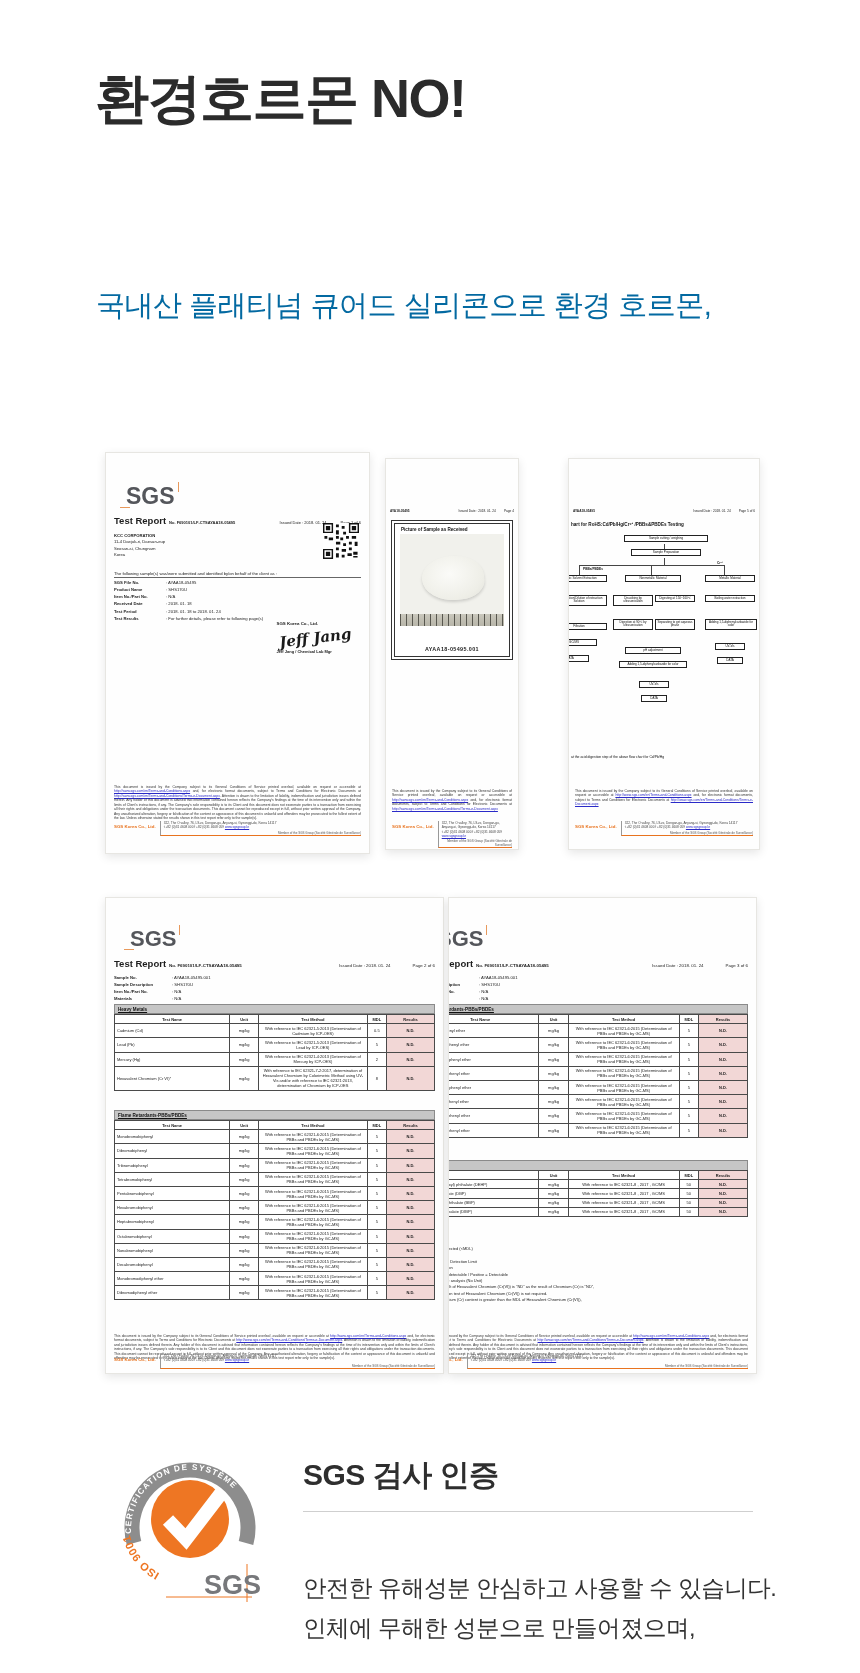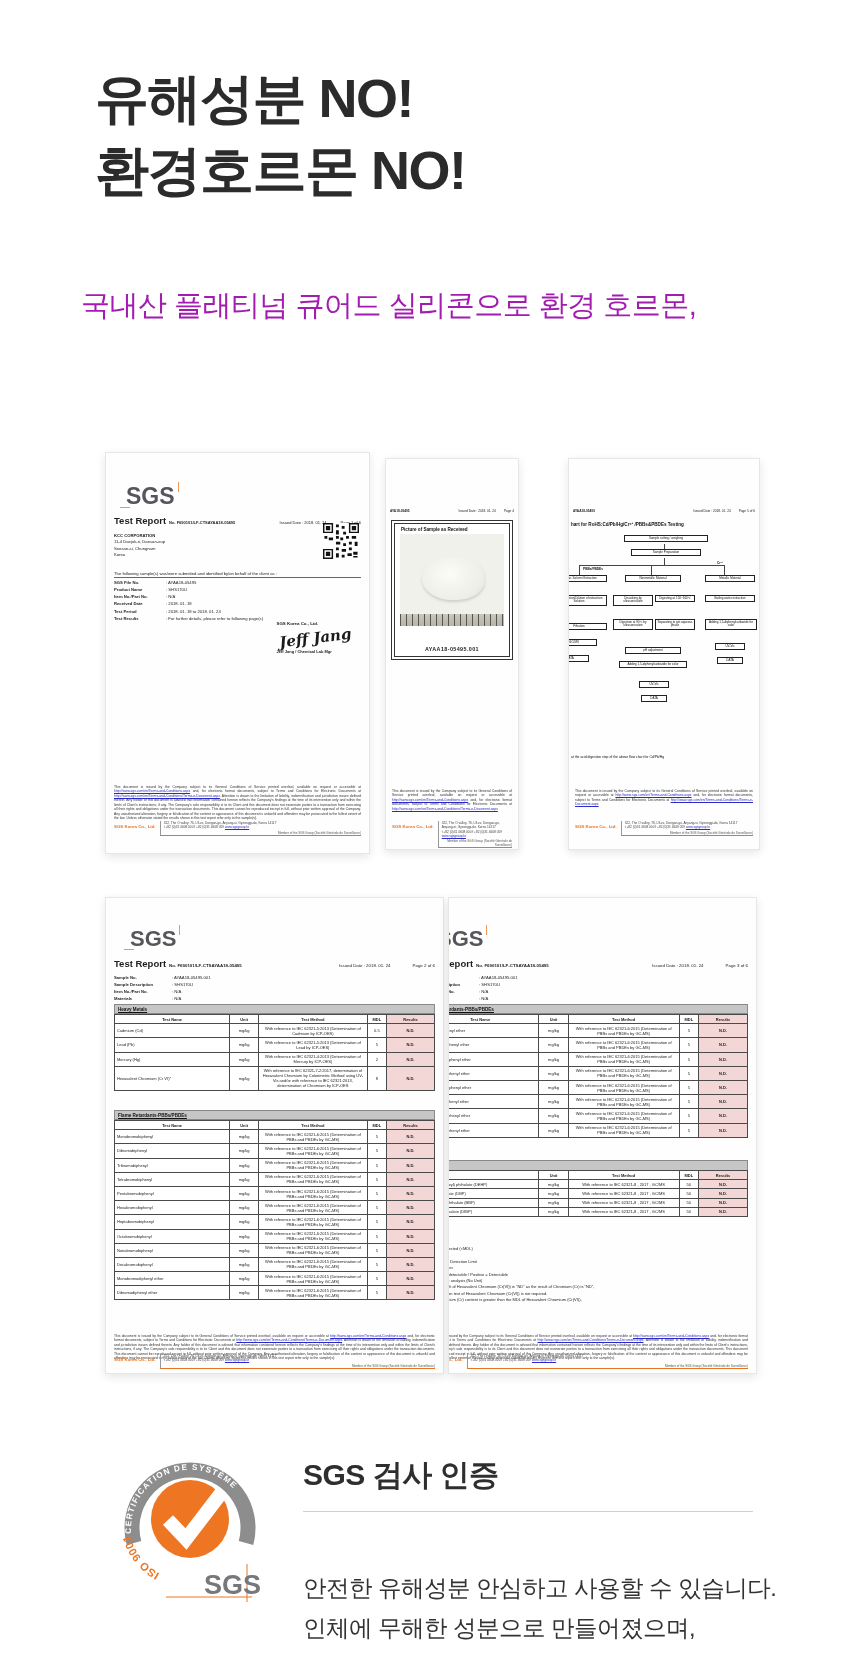--- a/index.html
+++ b/index.html
@@ -3,21 +3,21 @@
 <meta charset="utf-8">
 <style>
   html,body{margin:0;padding:0}
   body{width:860px;height:1673px;position:relative;background:#ffffff;overflow:hidden;
        font-family:"Liberation Sans",sans-serif;color:#222}
   .abs{position:absolute}
 
   
   .hero-title{left:95px;top:62px;font-size:54px;line-height:1.34;font-weight:800;
               color:#2b2b2b;letter-spacing:-1.5px}
-  .hero-sub{left:81px;top:278px;font-size:29px;line-height:1.88;color:#a21caf;letter-spacing:-0.5px}
+  .hero-sub{left:96px;top:278px;font-size:29px;line-height:1.88;color:#0369a1;letter-spacing:-0.5px}
 
   
   .page{position:absolute;background:#fefefe;border:1px solid #e7e6e2;
         box-shadow:0 3px 9px rgba(0,0,0,.10);overflow:hidden}
   .sgs-logo{font-weight:800;color:#54565b;line-height:1;position:absolute}
   .sgs-logo .tick{position:absolute;background:#e8995c}
   .rep-head{position:absolute;left:8px;right:8px;display:flex;align-items:baseline;color:#222}
   .rep-title{font-weight:800;color:#1e1e1e}
   .tinybold{font-weight:700}
   .frow{display:flex}
@@ -65,21 +65,20 @@
 
   
   .cert-title{font-size:30px;font-weight:800;color:#2e2e2e;letter-spacing:-0.5px}
   .cert-div{position:absolute;height:1px;background:#cfcfcf}
   .cert-line{font-size:23.5px;color:#333;letter-spacing:-0.5px}
 </style>
 </head>
 <body>
 
 <div class="abs hero-title">
-  <div>유해성분 NO!</div>
   <div>환경호르몬 NO!</div>
 </div>
 <div class="abs hero-sub">
   <div>국내산 플래티넘 큐어드 실리콘으로 환경 호르몬,</div>
 </div>
 
 <div class="page" style="left:105px;top:452px;width:263px;height:400px">
   <div class="sgs-logo" style="left:20px;top:32px;font-size:23px">
     <span>SGS</span>
     <span class="tick" style="left:-6px;top:22px;width:10px;height:1px"></span>

